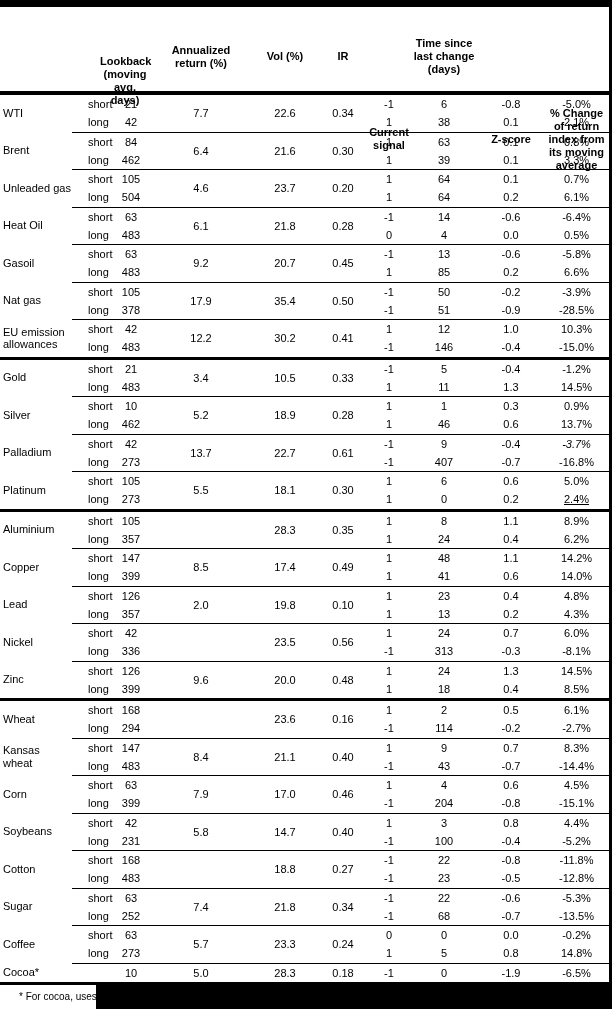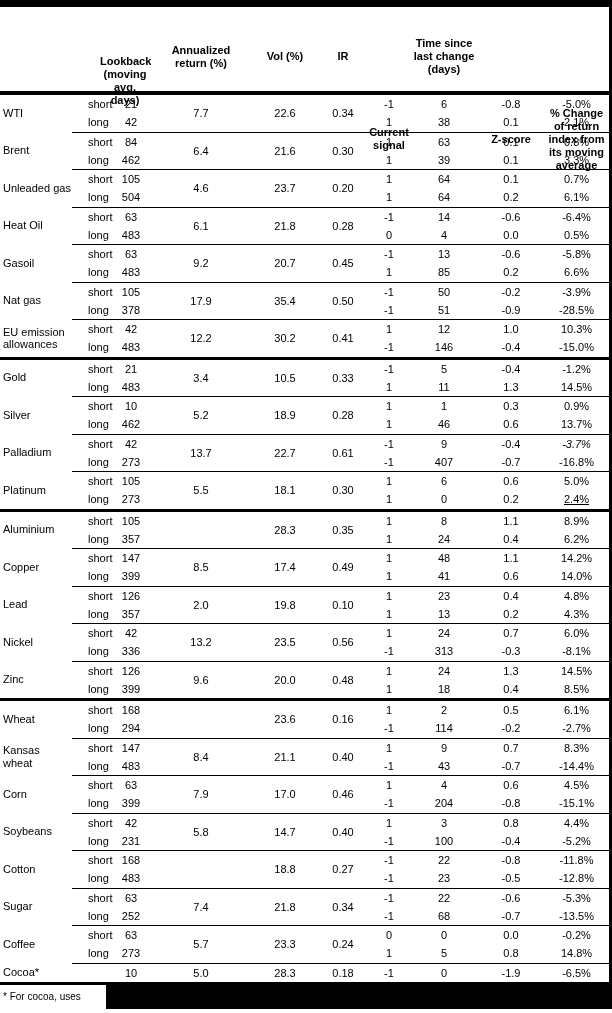--- a/index.html
+++ b/index.html
@@ -32,21 +32,21 @@
   }
   .cell { display:flex; align-items:center; justify-content:center; white-space:nowrap; }
   .cell.left { justify-content:flex-start; white-space:normal; }
   .name { padding-left:3px; line-height:1.15; }
   .sl { padding-left:16px; }
   .divider { width:100%; }
   .divider.thin { height:1px; background:#000; width:540px; margin-left:72px; }
   .divider.thick { height:3px; background:#000; }
   .bottombar { height:3px; background:#000; }
   .footer { height:24px; display:flex; background:#fff; }
-  .footnote { width:106px; font-size:10px; display:flex; align-items:center; padding-left:3px; background:#fff; white-space:nowrap; }
+  .footnote { width:96px; font-size:10px; display:flex; align-items:center; padding-left:19px; background:#fff; white-space:nowrap; }
   .redact { flex:1; background:#000; }
 </style>
 </head>
 <body>
 
 <div class="page">
   <div class="table-wrap">
     <div class="topbar"></div>
     <div class="header">
       <div class="hcell h-lookback">
@@ -347,21 +347,20 @@
           <div class="cell" style="grid-area: 1 / 7;">1</div>
           <div class="cell" style="grid-area: 1 / 8;">24</div>
           <div class="cell" style="grid-area: 1 / 9;">0.7</div>
           <div class="cell" style="grid-area: 1 / 10;">6.0%</div>
           <div class="cell left sl" style="grid-area: 2 / 2;">long</div>
           <div class="cell" style="grid-area: 2 / 3;">336</div>
           <div class="cell" style="grid-area: 2 / 7;">-1</div>
           <div class="cell" style="grid-area: 2 / 8;">313</div>
           <div class="cell" style="grid-area: 2 / 9;">-0.3</div>
           <div class="cell" style="grid-area: 2 / 10;">-8.1%</div>
-          <div class="cell" style="grid-area: 1 / 4 / span 2;">13.2</div>
           <div class="cell" style="grid-area: 1 / 5 / span 2;">23.5</div>
           <div class="cell" style="grid-area: 1 / 6 / span 2;">0.56</div>
         </div>
         <div class="divider thin"></div>
         <div class="group">
           <div class="cell left name" style="grid-area: 1 / 1 / span 2;">Zinc</div>
           <div class="cell left sl" style="grid-area: 1 / 2;">short</div>
           <div class="cell" style="grid-area: 1 / 3;">126</div>
           <div class="cell" style="grid-area: 1 / 7;">1</div>
           <div class="cell" style="grid-area: 1 / 8;">24</div>

